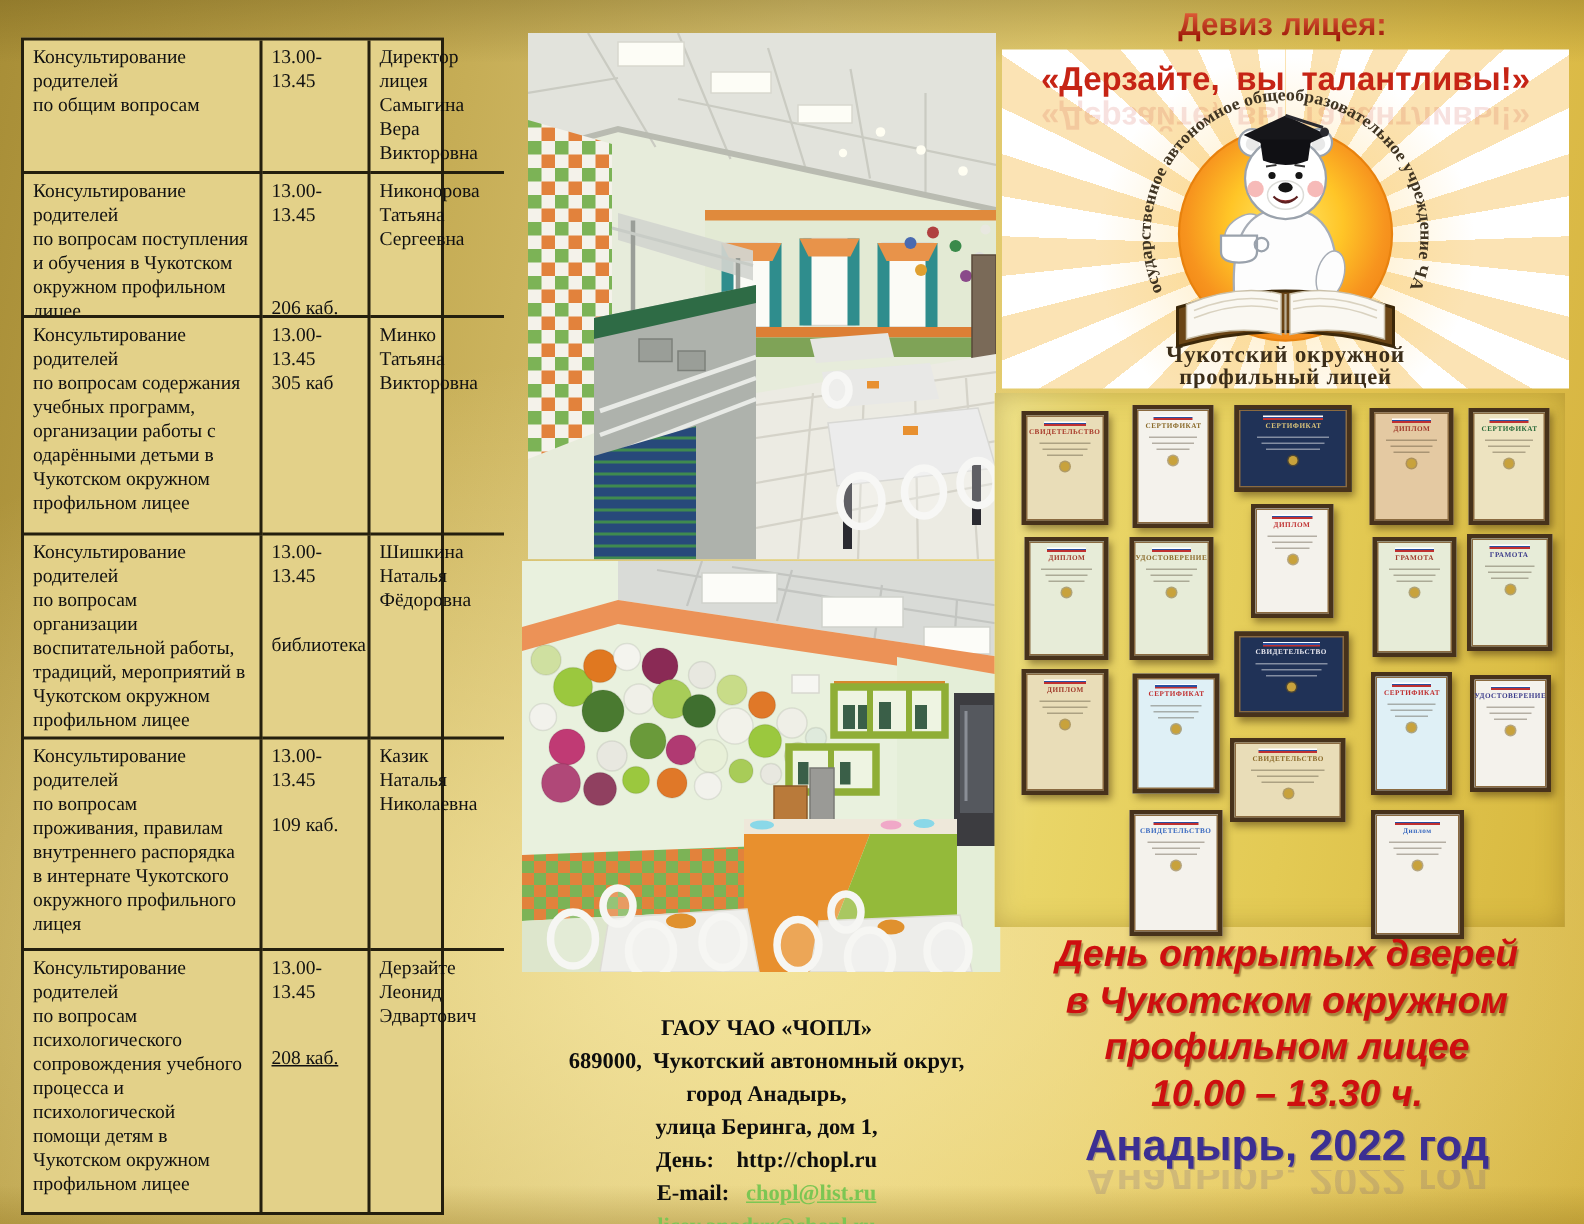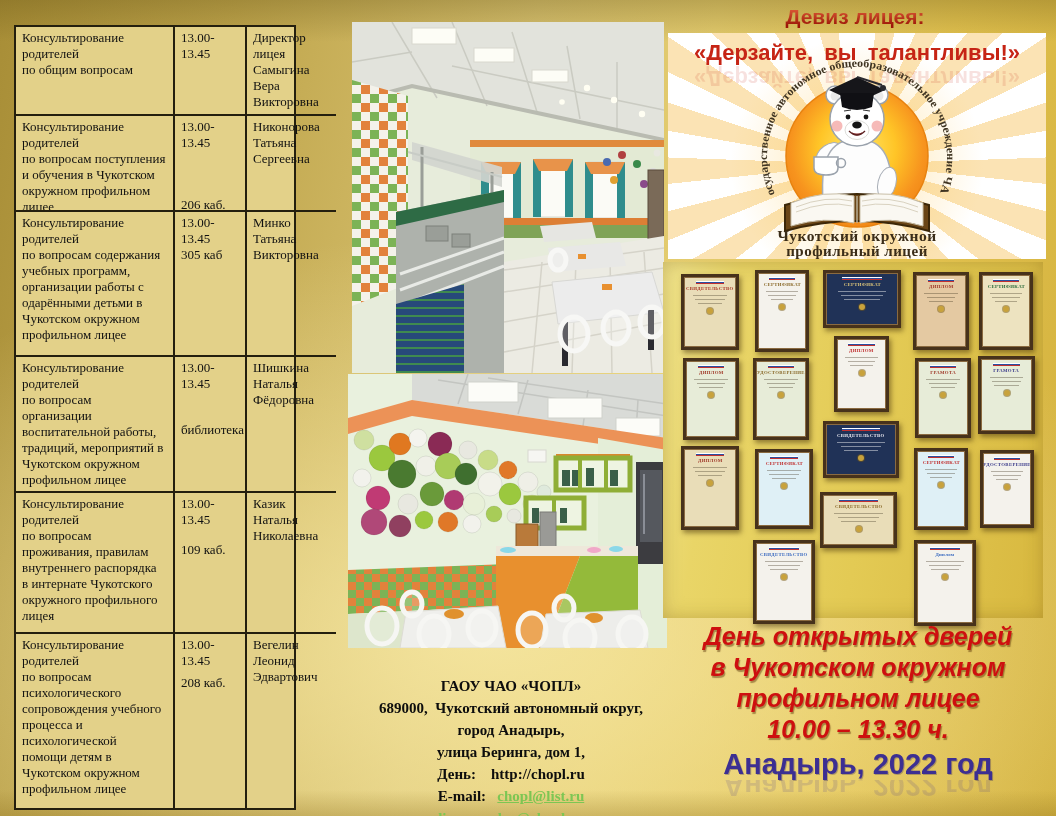--- a/index.html
+++ b/index.html
@@ -144,23 +144,23 @@
 психологического
 сопровождения учебного
 процесса и
 психологической
 помощи детям в
 Чукотском окружном
 профильном лицее</div>
       <div class="c col2 rowlast">
         <div class="time">13.00-
 13.45</div>
-        <div class="room" style="margin-top: 6px;">208 каб.</div>
-      </div>
-      <div class="c col3 rowlast">Вегелин Леонид Эдвартович</div>
+        <div class="room" style="margin-top: 28px; text-decoration: underline;">208 каб.</div>
+      </div>
+      <div class="c col3 rowlast">Дерзайте Леонид Эдвартович</div>
     </div>
 
   <div class="photo photo1">
     <svg viewBox="0 0 312 351" preserveAspectRatio="none">
       <defs>
         <pattern id="p1ck" width="18" height="18" patternUnits="userSpaceOnUse">
           <rect width="18" height="18" fill="#f4f2ea"></rect>
           <rect width="9" height="9" fill="#7cb356"></rect>
           <rect x="9" y="9" width="9" height="9" fill="#e2823c"></rect>
         </pattern>

